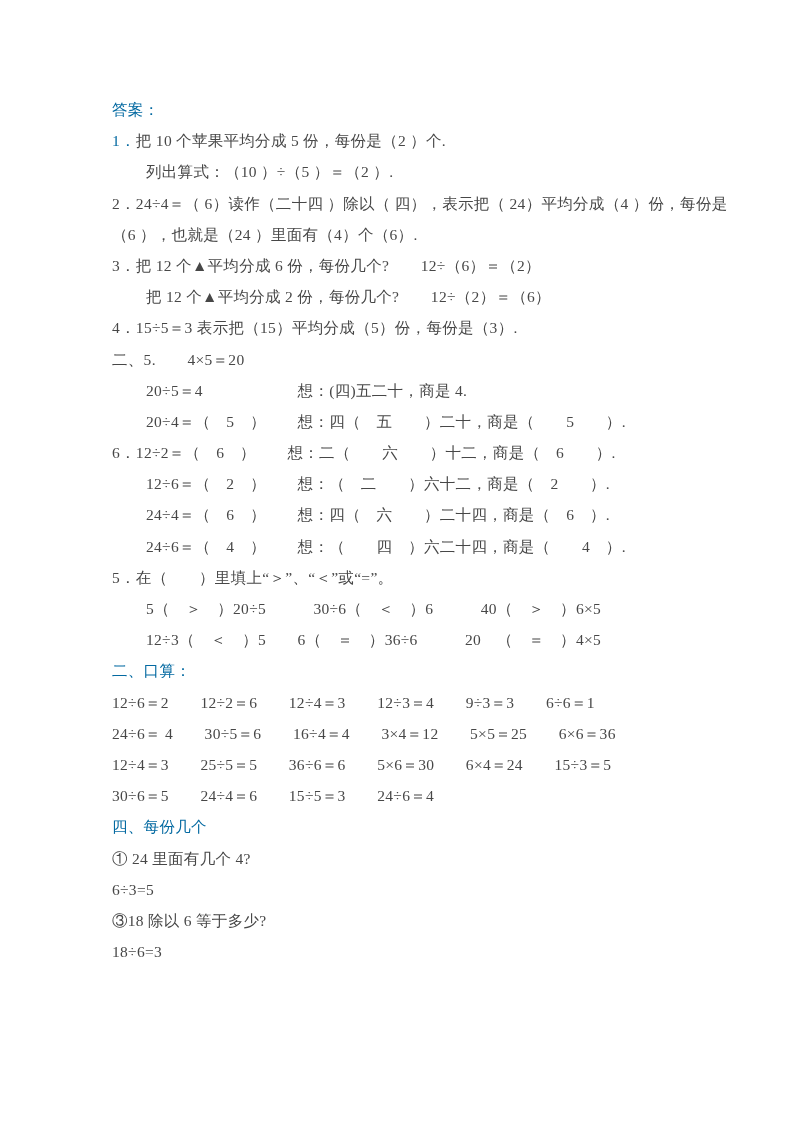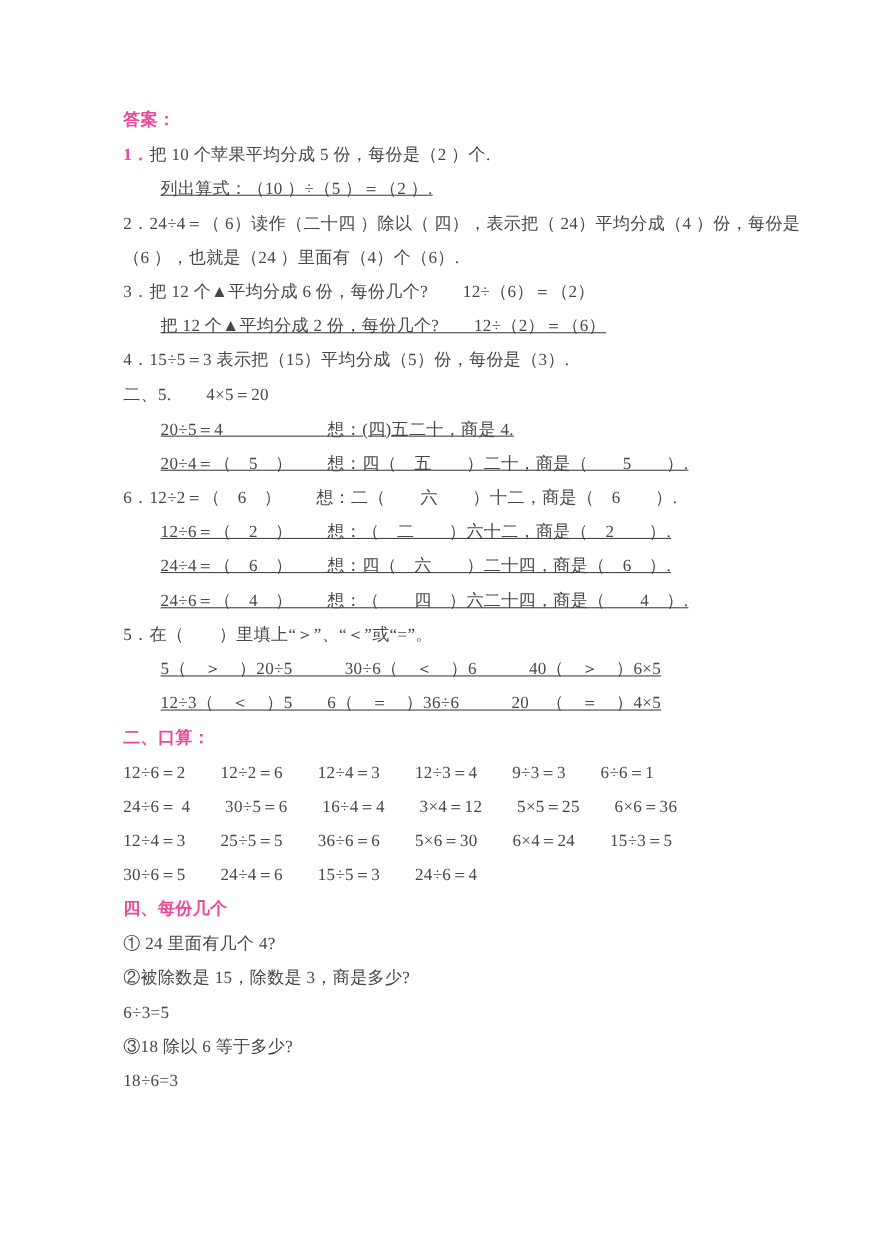--- a/index.html
+++ b/index.html
@@ -23,25 +23,24 @@
   }
   .line {
     height: 31.2px;
     line-height: 31.2px;
     font-size: 15.5px;
     white-space: pre;
     letter-spacing: 0.3px;
   }
   .line.ind {
     padding-left: 34px;
-    text-decoration: underline;
   }
   .b {
-    font-weight: bold;
-    color: #ec4899;
+    font-weight: normal;
+    color: #0369a1;
   }
 </style>
 </head>
 <body>
 
 <div class="page">
   <div class="line"><span class="b">答案：</span><span></span></div>
   <div class="line"><span class="b">1．</span><span>把 10 个苹果平均分成 5 份，每份是（2 ）个.</span></div>
   <div class="line ind"><span class="b"></span><span>列出算式：（10 ）÷（5 ）＝（2 ）.</span></div>
   <div class="line"><span class="b"></span><span>2．24÷4＝（ 6）读作（二十四 ）除以（ 四），表示把（ 24）平均分成（4 ）份，每份是</span></div>
@@ -59,17 +58,16 @@
   <div class="line"><span class="b"></span><span>5．在（　　）里填上“＞”、“＜”或“=”。</span></div>
   <div class="line ind"><span class="b"></span><span>5（　＞　）20÷5　　　30÷6（　＜　）6　　　40（　＞　）6×5</span></div>
   <div class="line ind"><span class="b"></span><span>12÷3（　＜　）5　　6（　＝　）36÷6　　　20　（　＝　）4×5</span></div>
   <div class="line"><span class="b">二、口算：</span><span></span></div>
   <div class="line"><span class="b"></span><span>12÷6＝2　　12÷2＝6　　12÷4＝3　　12÷3＝4　　9÷3＝3　　6÷6＝1</span></div>
   <div class="line"><span class="b"></span><span>24÷6＝ 4　　30÷5＝6　　16÷4＝4　　3×4＝12　　5×5＝25　　6×6＝36</span></div>
   <div class="line"><span class="b"></span><span>12÷4＝3　　25÷5＝5　　36÷6＝6　　5×6＝30　　6×4＝24　　15÷3＝5</span></div>
   <div class="line"><span class="b"></span><span>30÷6＝5　　24÷4＝6　　15÷5＝3　　24÷6＝4</span></div>
   <div class="line"><span class="b">四、每份几个</span><span></span></div>
   <div class="line"><span class="b"></span><span>① 24 里面有几个 4?</span></div>
-  <div class="line"><span class="b"></span><span>②被除数是 15，除数是 3，商是多少?</span></div>
   <div class="line"><span class="b"></span><span>6÷3=5</span></div>
   <div class="line"><span class="b"></span><span>③18 除以 6 等于多少?</span></div>
   <div class="line"><span class="b"></span><span>18÷6=3</span></div>
 </div>
 
 </body></html>

